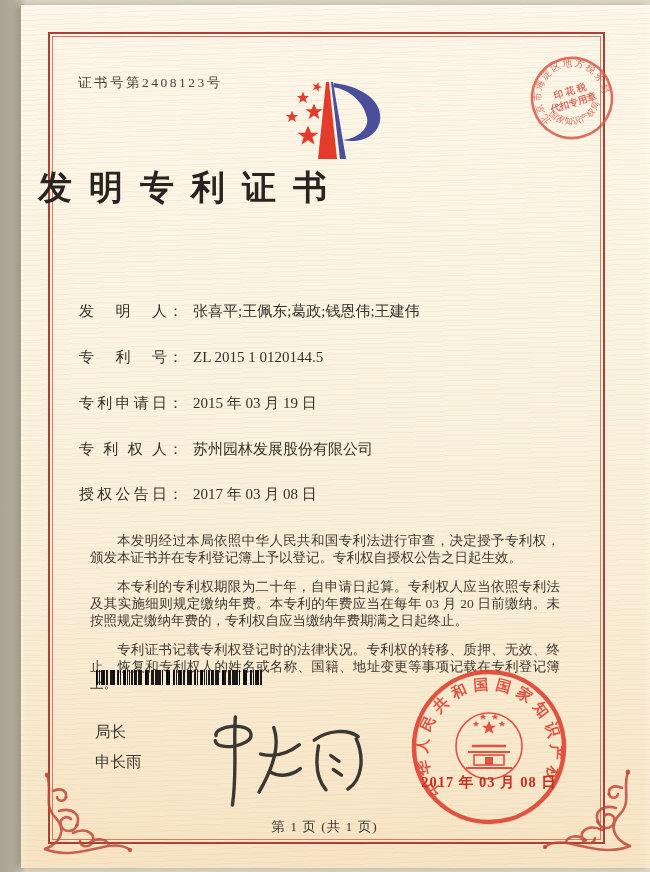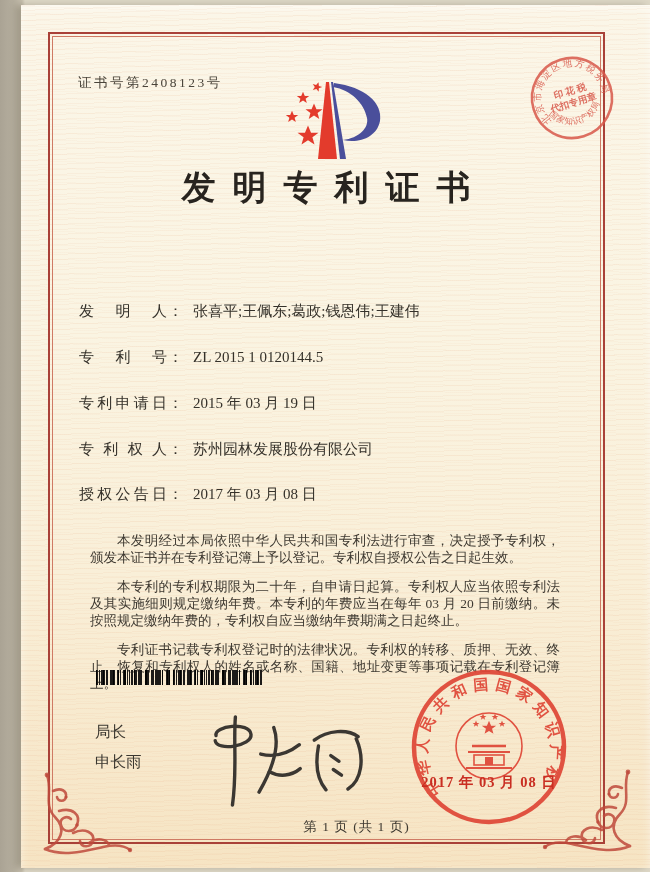--- a/index.html
+++ b/index.html
@@ -12,21 +12,21 @@
         box-shadow:-5px 0 7px rgba(60,50,30,.25), inset 0 4px 10px rgba(255,255,255,.5);}
   .texture{position:absolute;inset:0;pointer-events:none;
         background:
           repeating-linear-gradient(178deg, rgba(231,160,118,.09) 0 1px, rgba(0,0,0,0) 1px 5px),
           repeating-linear-gradient(2deg, rgba(231,170,130,.06) 0 1px, rgba(0,0,0,0) 1px 7px);}
   .frame{position:absolute;left:27px;top:27px;width:553px;height:808px;
         border:2px solid #a94138;}
   .frame::before{content:"";position:absolute;inset:2px;border:1px solid #cf7a64;}
   .cert-no{position:absolute;left:57px;top:69px;font-size:13.5px;color:#4a443a;letter-spacing:2.5px;}
   .logo{position:absolute;left:256px;top:76px;width:120px;height:84px;}
-  .title{position:absolute;left:0;top:160px;width:610px;text-align:center;
+  .title{position:absolute;left:0;top:160px;width:610px;text-align:left;
         font-size:34px;font-weight:700;color:#28241f;letter-spacing:17px;text-indent:17px;}
   .row{position:absolute;left:58px;font-size:15px;color:#35312a;white-space:nowrap;}
   .row .lbl{display:inline-block;width:88px;text-align:justify;text-align-last:justify;vertical-align:top;}
   .row .colon{margin:0 10px 0 1px;}
   .r1{top:246px}.r2{top:297px}.r3{top:343px}.r4{top:389px}.r5{top:435px}.r6{top:480px}
   .paras{position:absolute;left:57px;top:515px;width:494px;
         font-size:13.5px;line-height:17px;color:#3e3931;text-align:justify;}
   .paras p{margin:12px;text-indent:2em;}
   .barcode{position:absolute;left:75px;top:665px;width:168px;height:15px;
         background:
@@ -34,21 +34,21 @@
          repeating-linear-gradient(90deg,#1c1a18 0 1px,rgba(0,0,0,0) 1px 5px,#1c1a18 5px 8px,rgba(0,0,0,0) 8px 11px);
         background-blend-mode:multiply;}
   .signer{position:absolute;left:74px;top:712px;font-size:15.5px;color:#3a362f;line-height:30px;
         font-family:"Liberation Sans","DejaVu Sans",sans-serif;}
   .signature{position:absolute;left:182px;top:702px;width:175px;height:110px;transform:rotate(-2deg);}
   .seal{position:absolute;left:383px;top:657px;width:170px;height:170px;opacity:.92;}
   .seal-date{position:absolute;left:388px;top:768px;width:160px;text-align:center;
         font-size:14.5px;color:#c92e22;letter-spacing:1px;font-weight:700;}
   .stamp{position:absolute;left:501px;top:43px;width:100px;height:100px;transform:rotate(-17deg);opacity:.85;}
   .footer{position:absolute;left:27px;top:813px;width:553px;text-align:center;
-        font-size:13.5px;color:#3e3931;letter-spacing:1px;padding-left:32px;}
+        font-size:13.5px;color:#3e3931;letter-spacing:1px;}
   .flourish{position:absolute;width:100px;height:92px;}
   .fl-left{left:12px;top:766px;}
   .fl-right{left:521px;top:763px;transform:scaleX(-1);}
 </style>
 </head>
 <body>
 
 <div class="stage">
   <div class="page">
     <div class="texture"></div>

